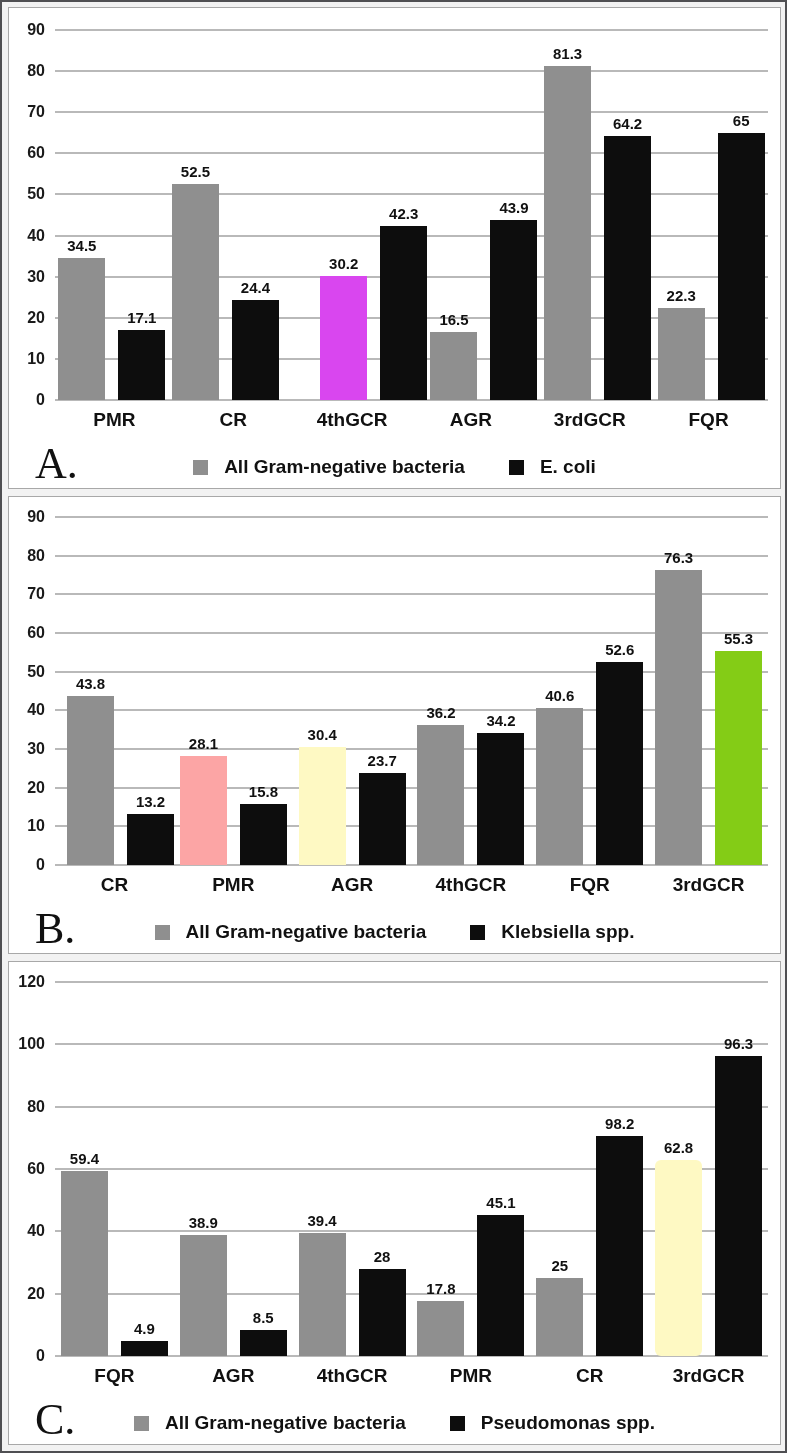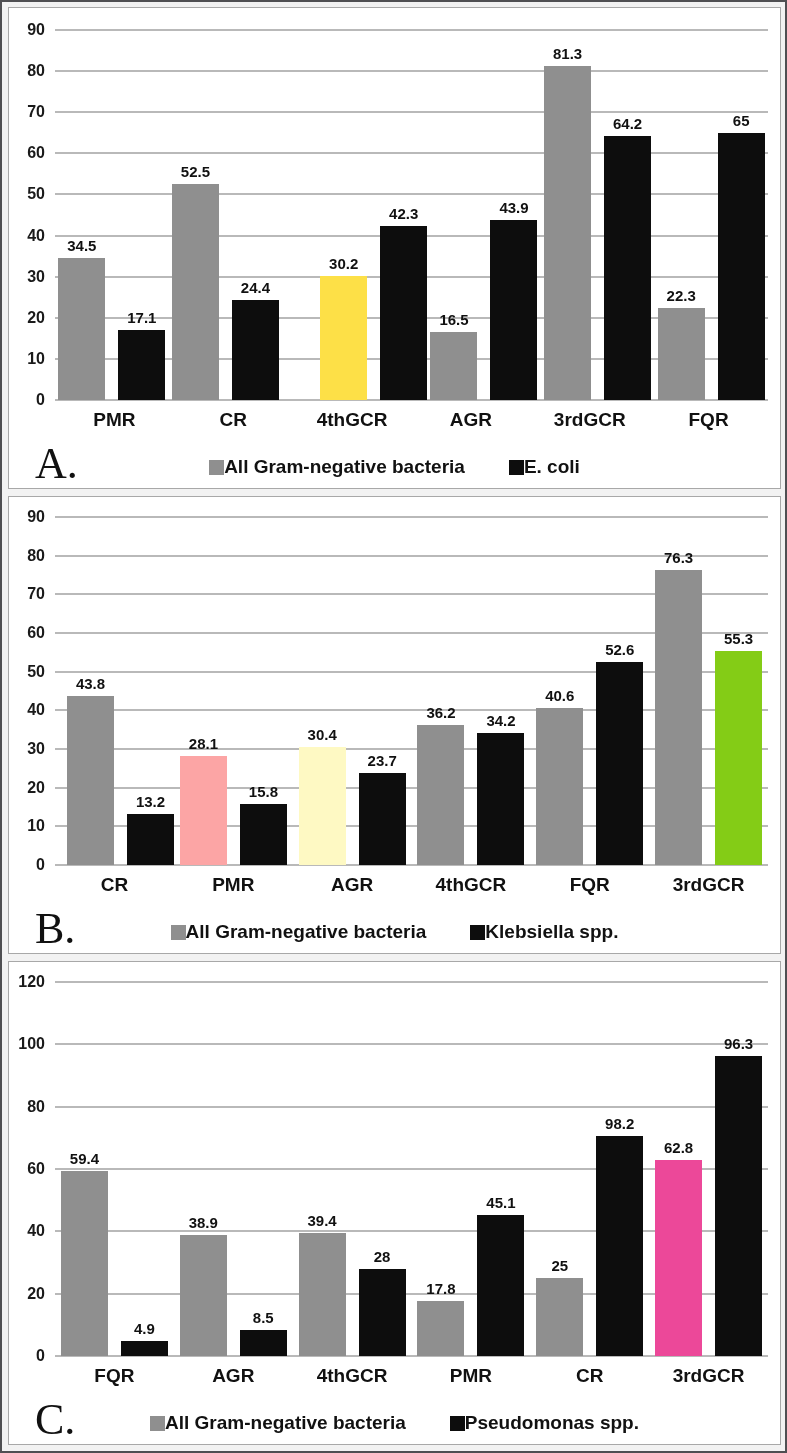--- a/index.html
+++ b/index.html
@@ -69,21 +69,21 @@
   }
   .panel-letter {
     position: absolute; left: 26px; bottom: 2px;
     font-family: "Liberation Serif", serif;
     font-size: 44px; color: #111; line-height: 1;
   }
   .legend {
     position: absolute; left: 0; right: 0; bottom: 10px;
     display: flex; justify-content: center; gap: 44px;
   }
-  .legend-item { display: flex; align-items: center; gap: 0; }
+  .legend-item { display: flex; align-items: center; gap: 16px; }
   .swatch { width: 15px; height: 15px; display: inline-block; }
   .legend-label { font-size: 19px; font-weight: bold; color: #111; }
 </style>
 </head>
 <body>
 
 <div class="panel panel-a">
   <div class="chart-body">
     <div class="y-axis">
         <div class="ytick" style="bottom: 0%;">0</div>
@@ -119,21 +119,21 @@
           </div>
           <div class="group">
             <div class="bar" style="height: 58.3333%; background: rgb(143, 143, 143);">
               <div class="bar-value">52.5</div>
             </div>
             <div class="bar" style="height: 27.1111%; background: rgb(13, 13, 13);">
               <div class="bar-value">24.4</div>
             </div>
           </div>
           <div class="group">
-            <div class="bar" style="height: 33.5556%; background: #fde047; margin-left: 38px;">
+            <div class="bar" style="height: 33.5556%; background: #d946ef; margin-left: 38px;">
               <div class="bar-value">30.2</div>
             </div>
             <div class="bar" style="height: 47%; background: rgb(13, 13, 13);">
               <div class="bar-value">42.3</div>
             </div>
           </div>
           <div class="group">
             <div class="bar" style="height: 18.3333%; background: rgb(143, 143, 143);">
               <div class="bar-value">16.5</div>
             </div>
@@ -337,21 +337,21 @@
           </div>
           <div class="group">
             <div class="bar" style="height: 20.8333%; background: rgb(143, 143, 143);">
               <div class="bar-value">25</div>
             </div>
             <div class="bar" style="height: 58.9167%; background: rgb(13, 13, 13);">
               <div class="bar-value">98.2</div>
             </div>
           </div>
           <div class="group">
-            <div class="bar" style="height: 52.3333%; background: #ec4899;">
+            <div class="bar" style="height: 52.3333%; background: #fef9c3; border-radius: 6px;">
               <div class="bar-value">62.8</div>
             </div>
             <div class="bar" style="height: 80.25%; background: rgb(13, 13, 13);">
               <div class="bar-value">96.3</div>
             </div>
           </div>
         </div>
       </div>
   </div>
   <div class="x-row">

